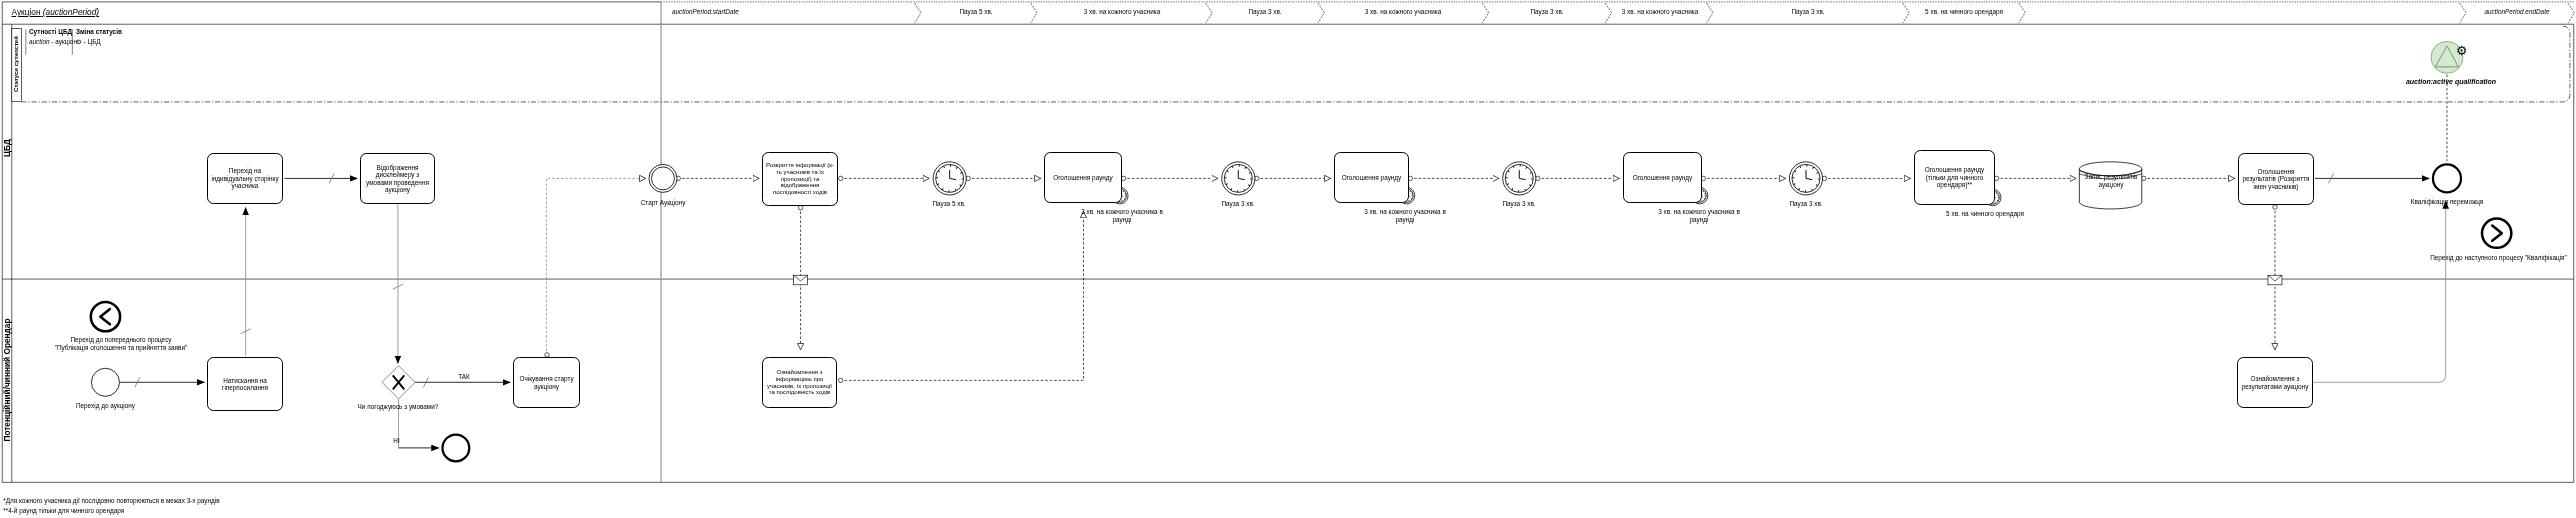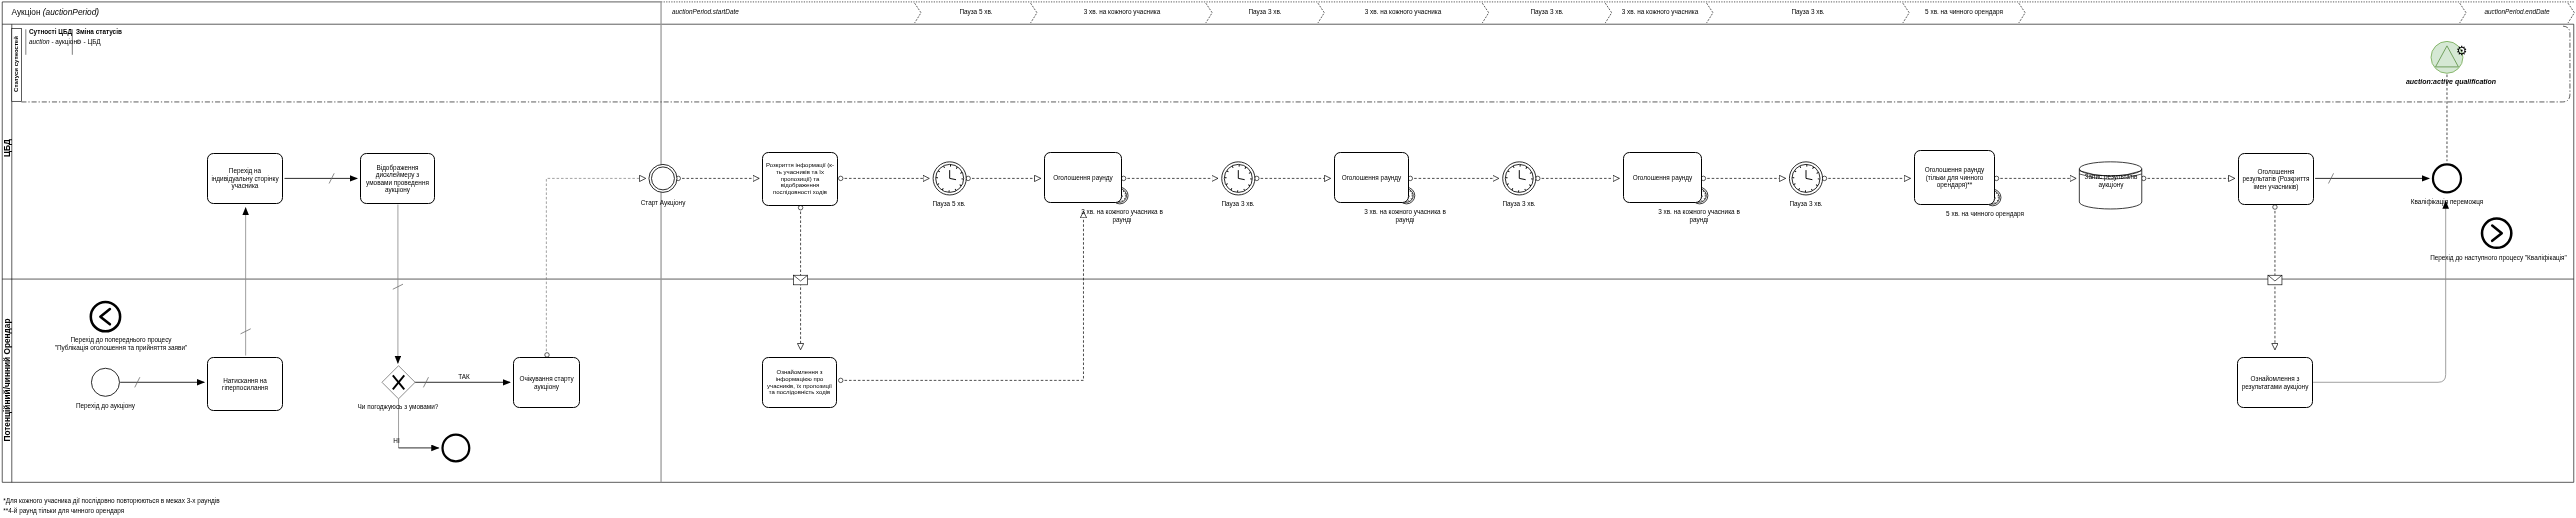--- a/index.html
+++ b/index.html
@@ -1,18 +1,18 @@
 <!DOCTYPE html>
 <html style="font-size:10.2px"><head>
 <meta charset="utf-8">
 <style>
   html,body{margin:0;padding:0;background:#fff;}
   #canvas{position:relative;width:2576px;height:518px;background:#fff;
           font-family:"Liberation Sans",sans-serif;color:#000;overflow:hidden;}
-  .abs{position:absolute;}
+  .abs{position:absolute;text-decoration:underline;}
   .task{position:absolute;background:#fff;border:0.6px solid #000;border-radius:6.4px;
         display:flex;align-items:center;justify-content:center;text-align:center;
         font-size:6.4px;line-height:1.16;padding:1.3px;box-sizing:border-box;z-index:3;}
   .lbl{position:absolute;text-align:center;font-size:6.4px;line-height:1.25;z-index:4;}
   .note{position:absolute;text-align:center;font-size:6.4px;line-height:1.3;z-index:4;}
   .vlabel{position:absolute;text-align:center;font-weight:bold;white-space:nowrap;z-index:4;}
   .tl-label{position:absolute;font-size:6.4px;top:8.3px;transform:translateX(-50%);white-space:nowrap;z-index:4;}
   .italic{font-style:italic;}
   .bold{font-weight:bold;}
   svg{position:absolute;left:0;top:0;z-index:2;}

